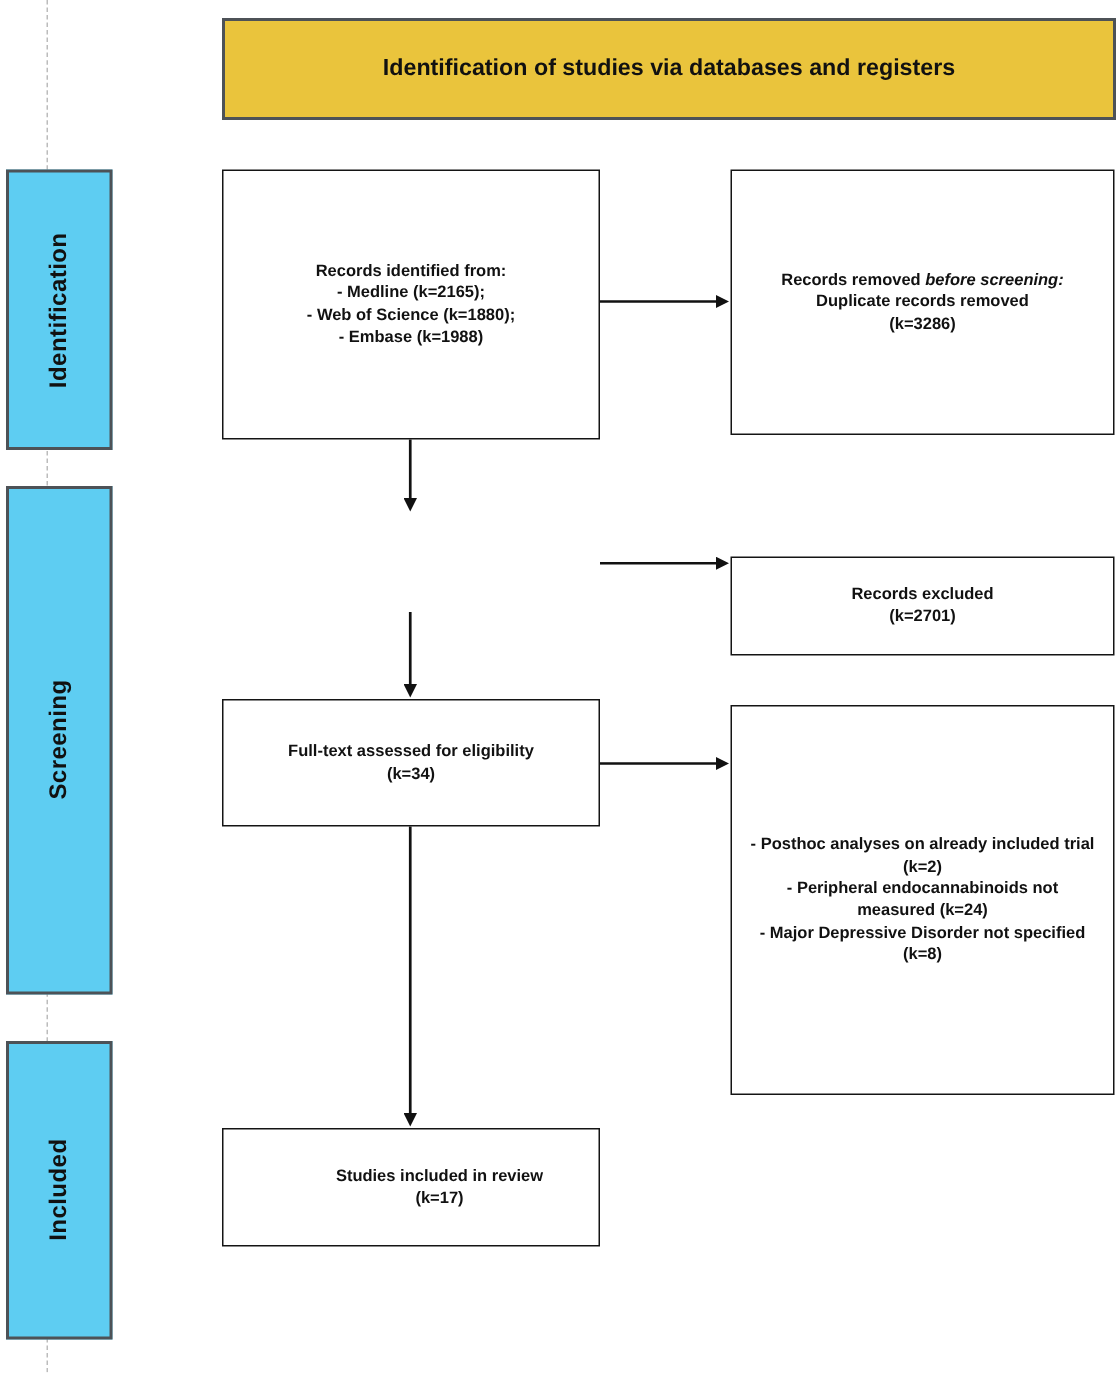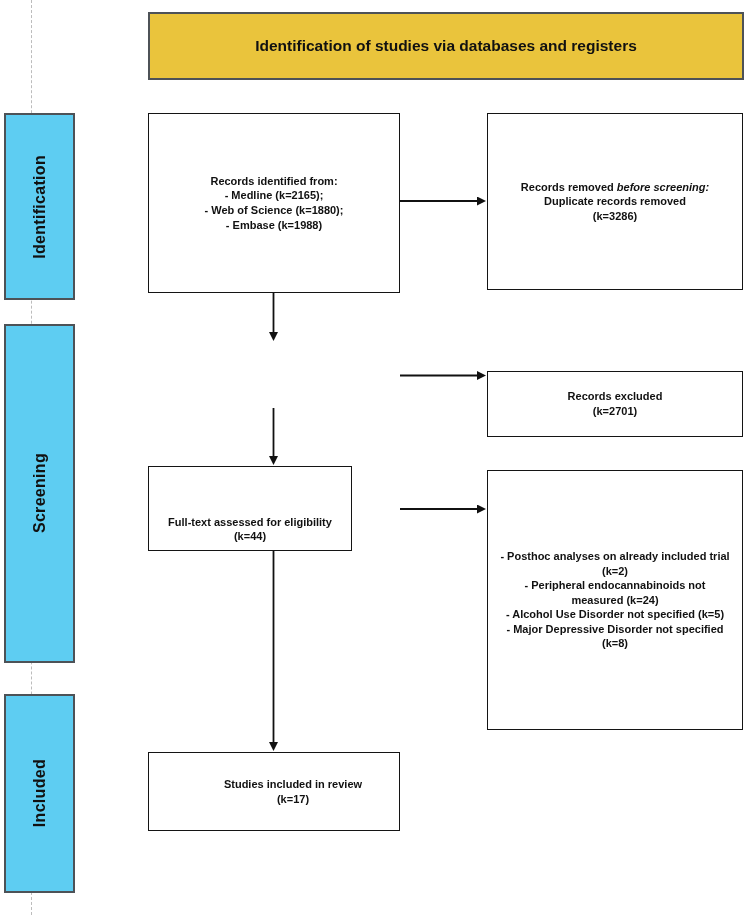--- a/index.html
+++ b/index.html
@@ -83,30 +83,29 @@
     <div>Duplicate records removed</div>
     <div>(k=3286)</div>
   </div>
 
 
   <div class="node" style="left:487px;top:343px;width:256px;height:66px;margin-top:28px;">
     <div>Records excluded</div>
     <div>(k=2701)</div>
   </div>
 
-  <div class="node" style="left:148px;top:466px;width:204px;height:85px;justify-content:flex-end;">
+  <div class="node" style="left:148px;top:466px;width:252px;height:85px;">
     <div>Full-text assessed for eligibility</div>
-    <div>(k=44)</div>
+    <div>(k=34)</div>
   </div>
 
   <div class="node" style="left:487px;top:470px;width:256px;height:260px;">
     <ul class="gapped">
       <li>- Posthoc analyses on already included trial (k=2)</li>
       <li>- Peripheral endocannabinoids not measured (k=24)</li>
-      <li>- Alcohol Use Disorder not specified (k=5)</li>
       <li>- Major Depressive Disorder not specified (k=8)</li>
     </ul>
   </div>
 
   <div class="node" style="left:148px;top:752px;width:252px;height:79px;padding-left:48px;">
     <div>Studies included in review</div>
     <div>(k=17)</div>
   </div>
 
   <svg id="arrows" viewBox="0 0 744 915" xmlns="http://www.w3.org/2000/svg">

